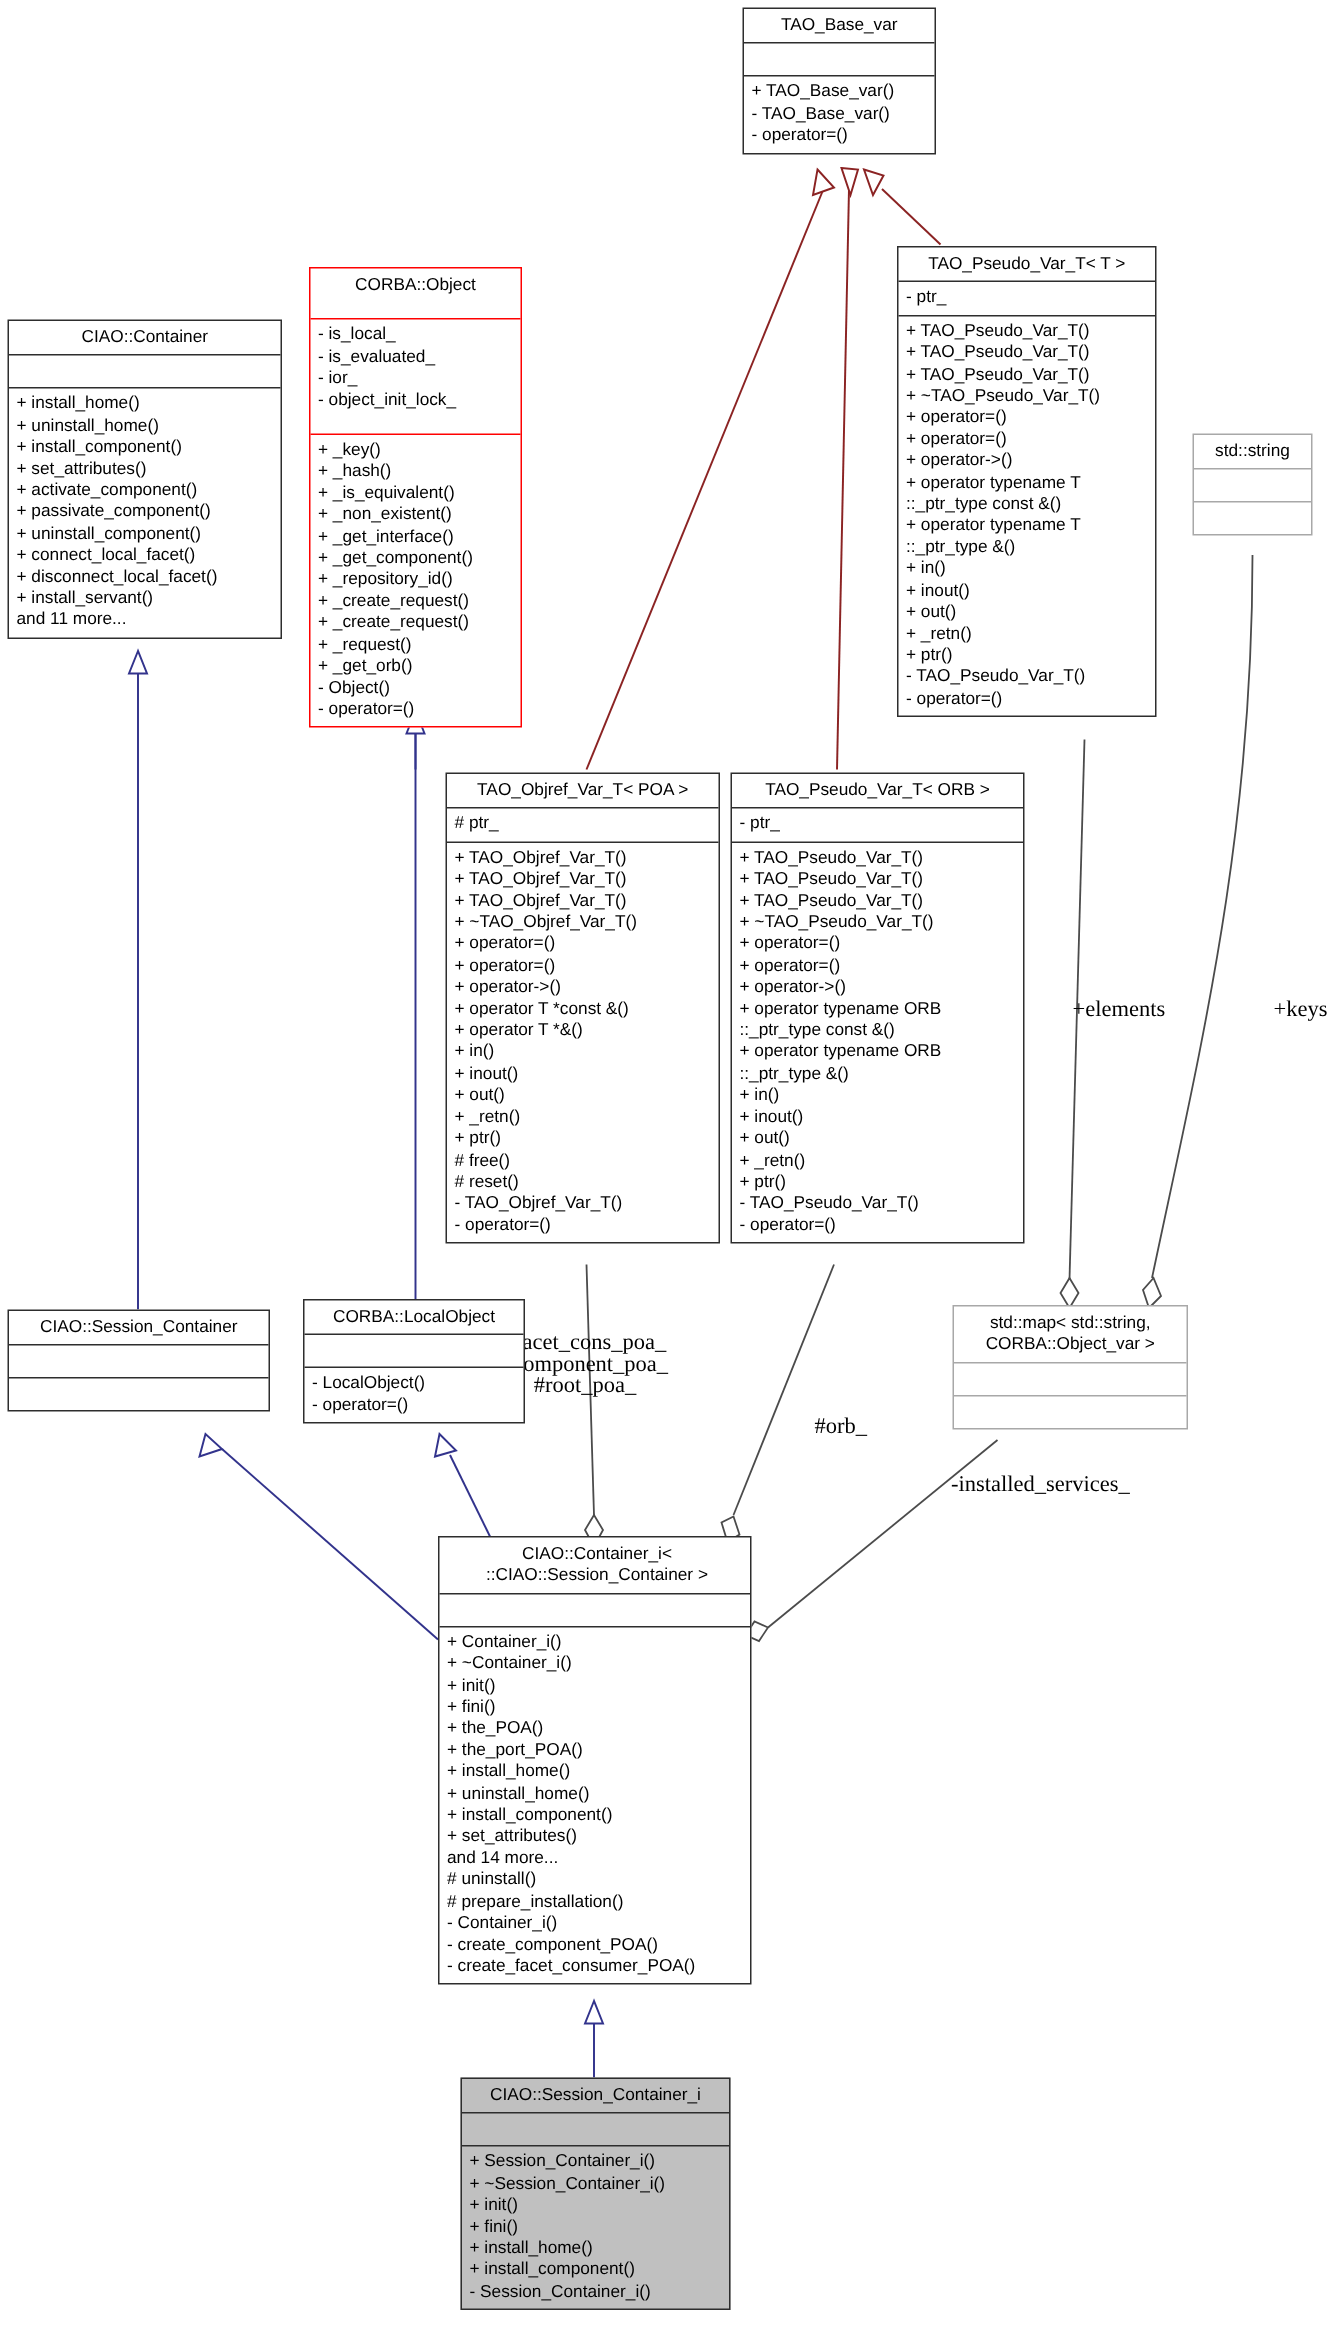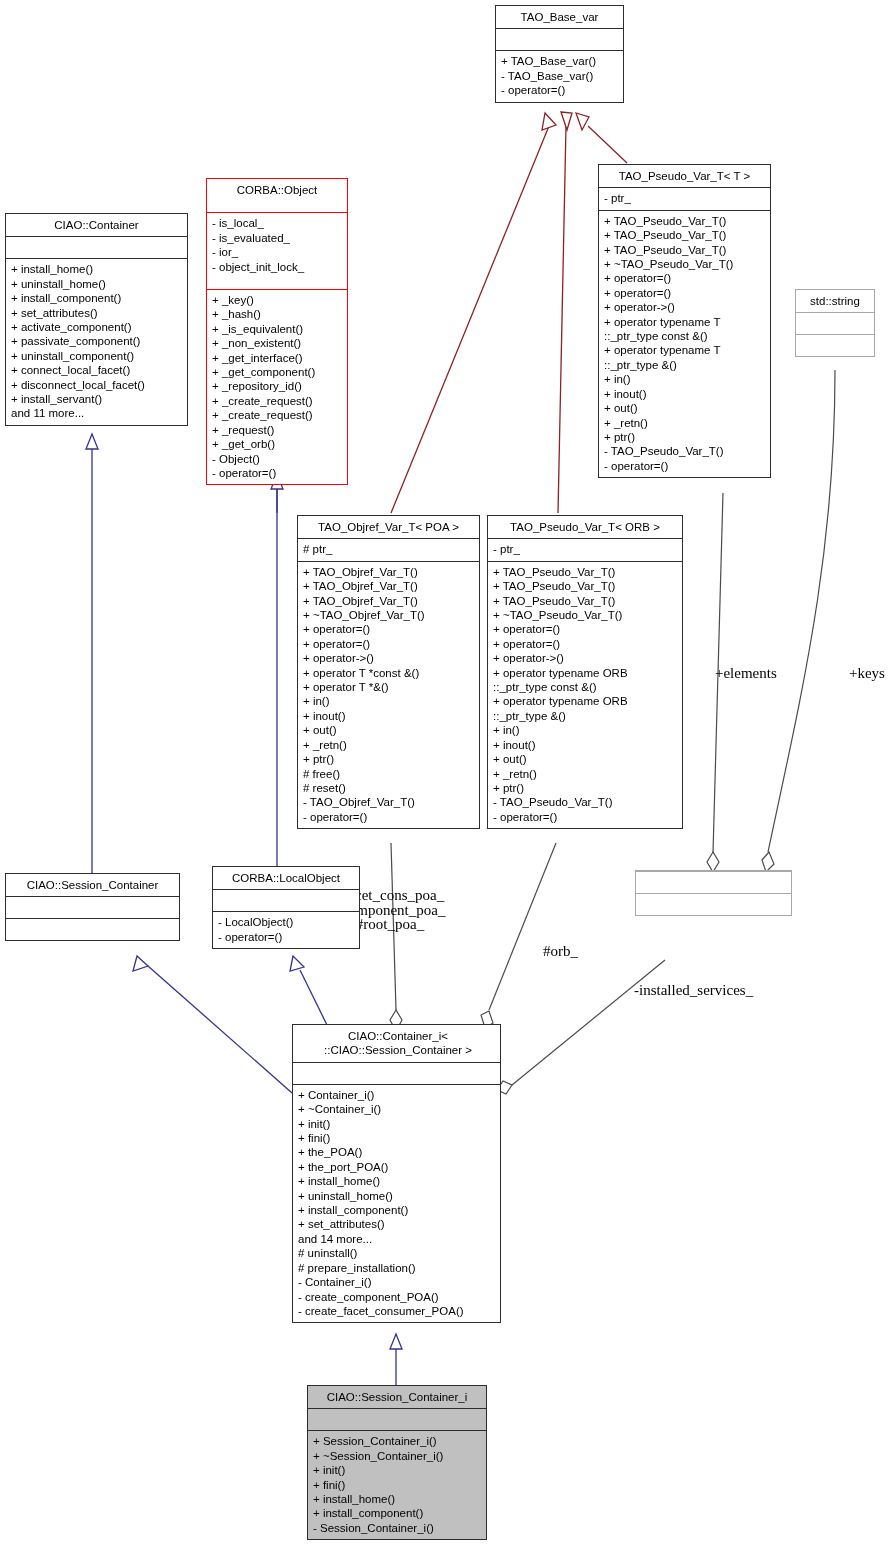--- a/index.html
+++ b/index.html
@@ -303,30 +303,32 @@
       <div class="row">- operator=()</div>
     </div>
   </div>
 
   <div class="node" style="left:5px; top:873px; width:175px;">
     <div class="title">CIAO::Session_Container</div>
     <div class="sec attrs empty"></div>
     <div class="sec ops empty"></div>
   </div>
 
-  <div class="node" style="left:212px; top:866px; width:148px;">
+  <div class="node" style="left:202px; top:866px; width:148px;">
     <div class="title">CORBA::LocalObject</div>
     <div class="sec attrs empty"></div>
     <div class="sec ops">
       <div class="row">- LocalObject()</div>
       <div class="row">- operator=()</div>
     </div>
   </div>
 
   <div class="node light" style="left:635px; top:870px; width:157px;">
+    <div class="title">std::map&lt; std::string,
+ CORBA::Object_var &gt;</div>
     <div class="sec attrs empty"></div>
     <div class="sec ops empty"></div>
   </div>
 
   <div class="node" style="left:292px; top:1024px; width:209px;">
     <div class="title indent2">CIAO::Container_i&lt;
   ::CIAO::Session_Container &gt;</div>
     <div class="sec attrs empty"></div>
     <div class="sec ops">
       <div class="row">+ Container_i()</div>

